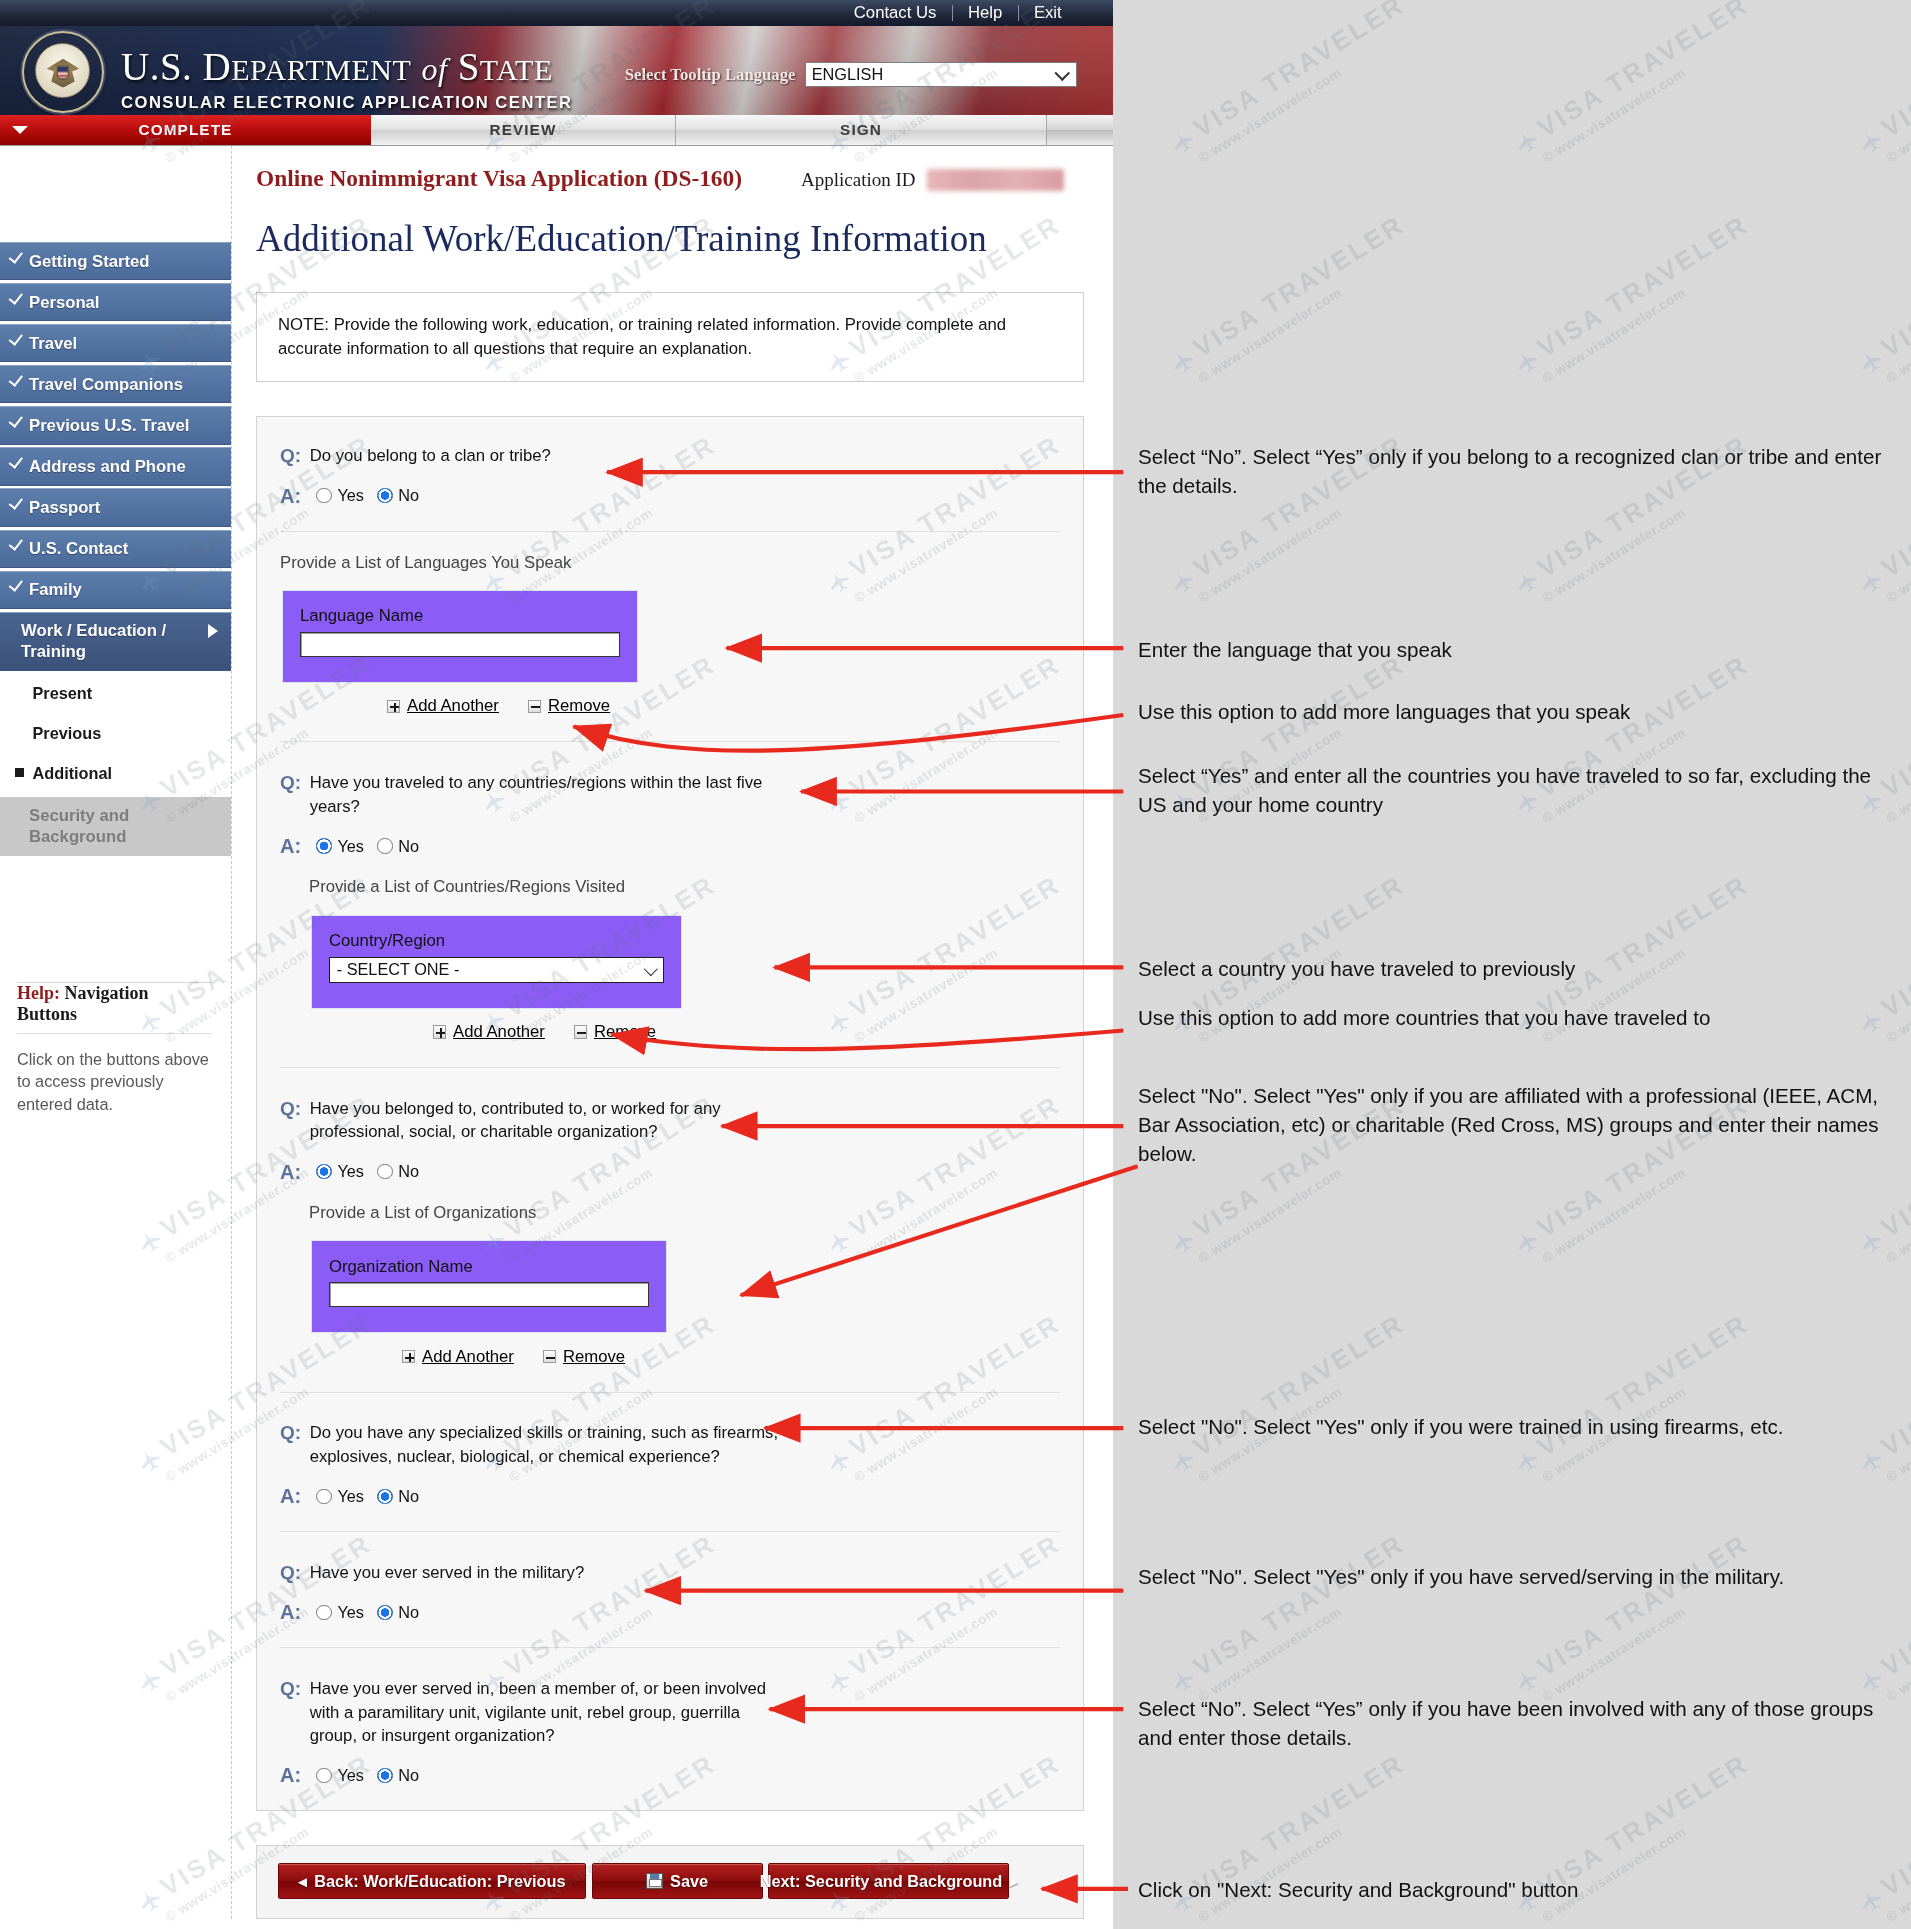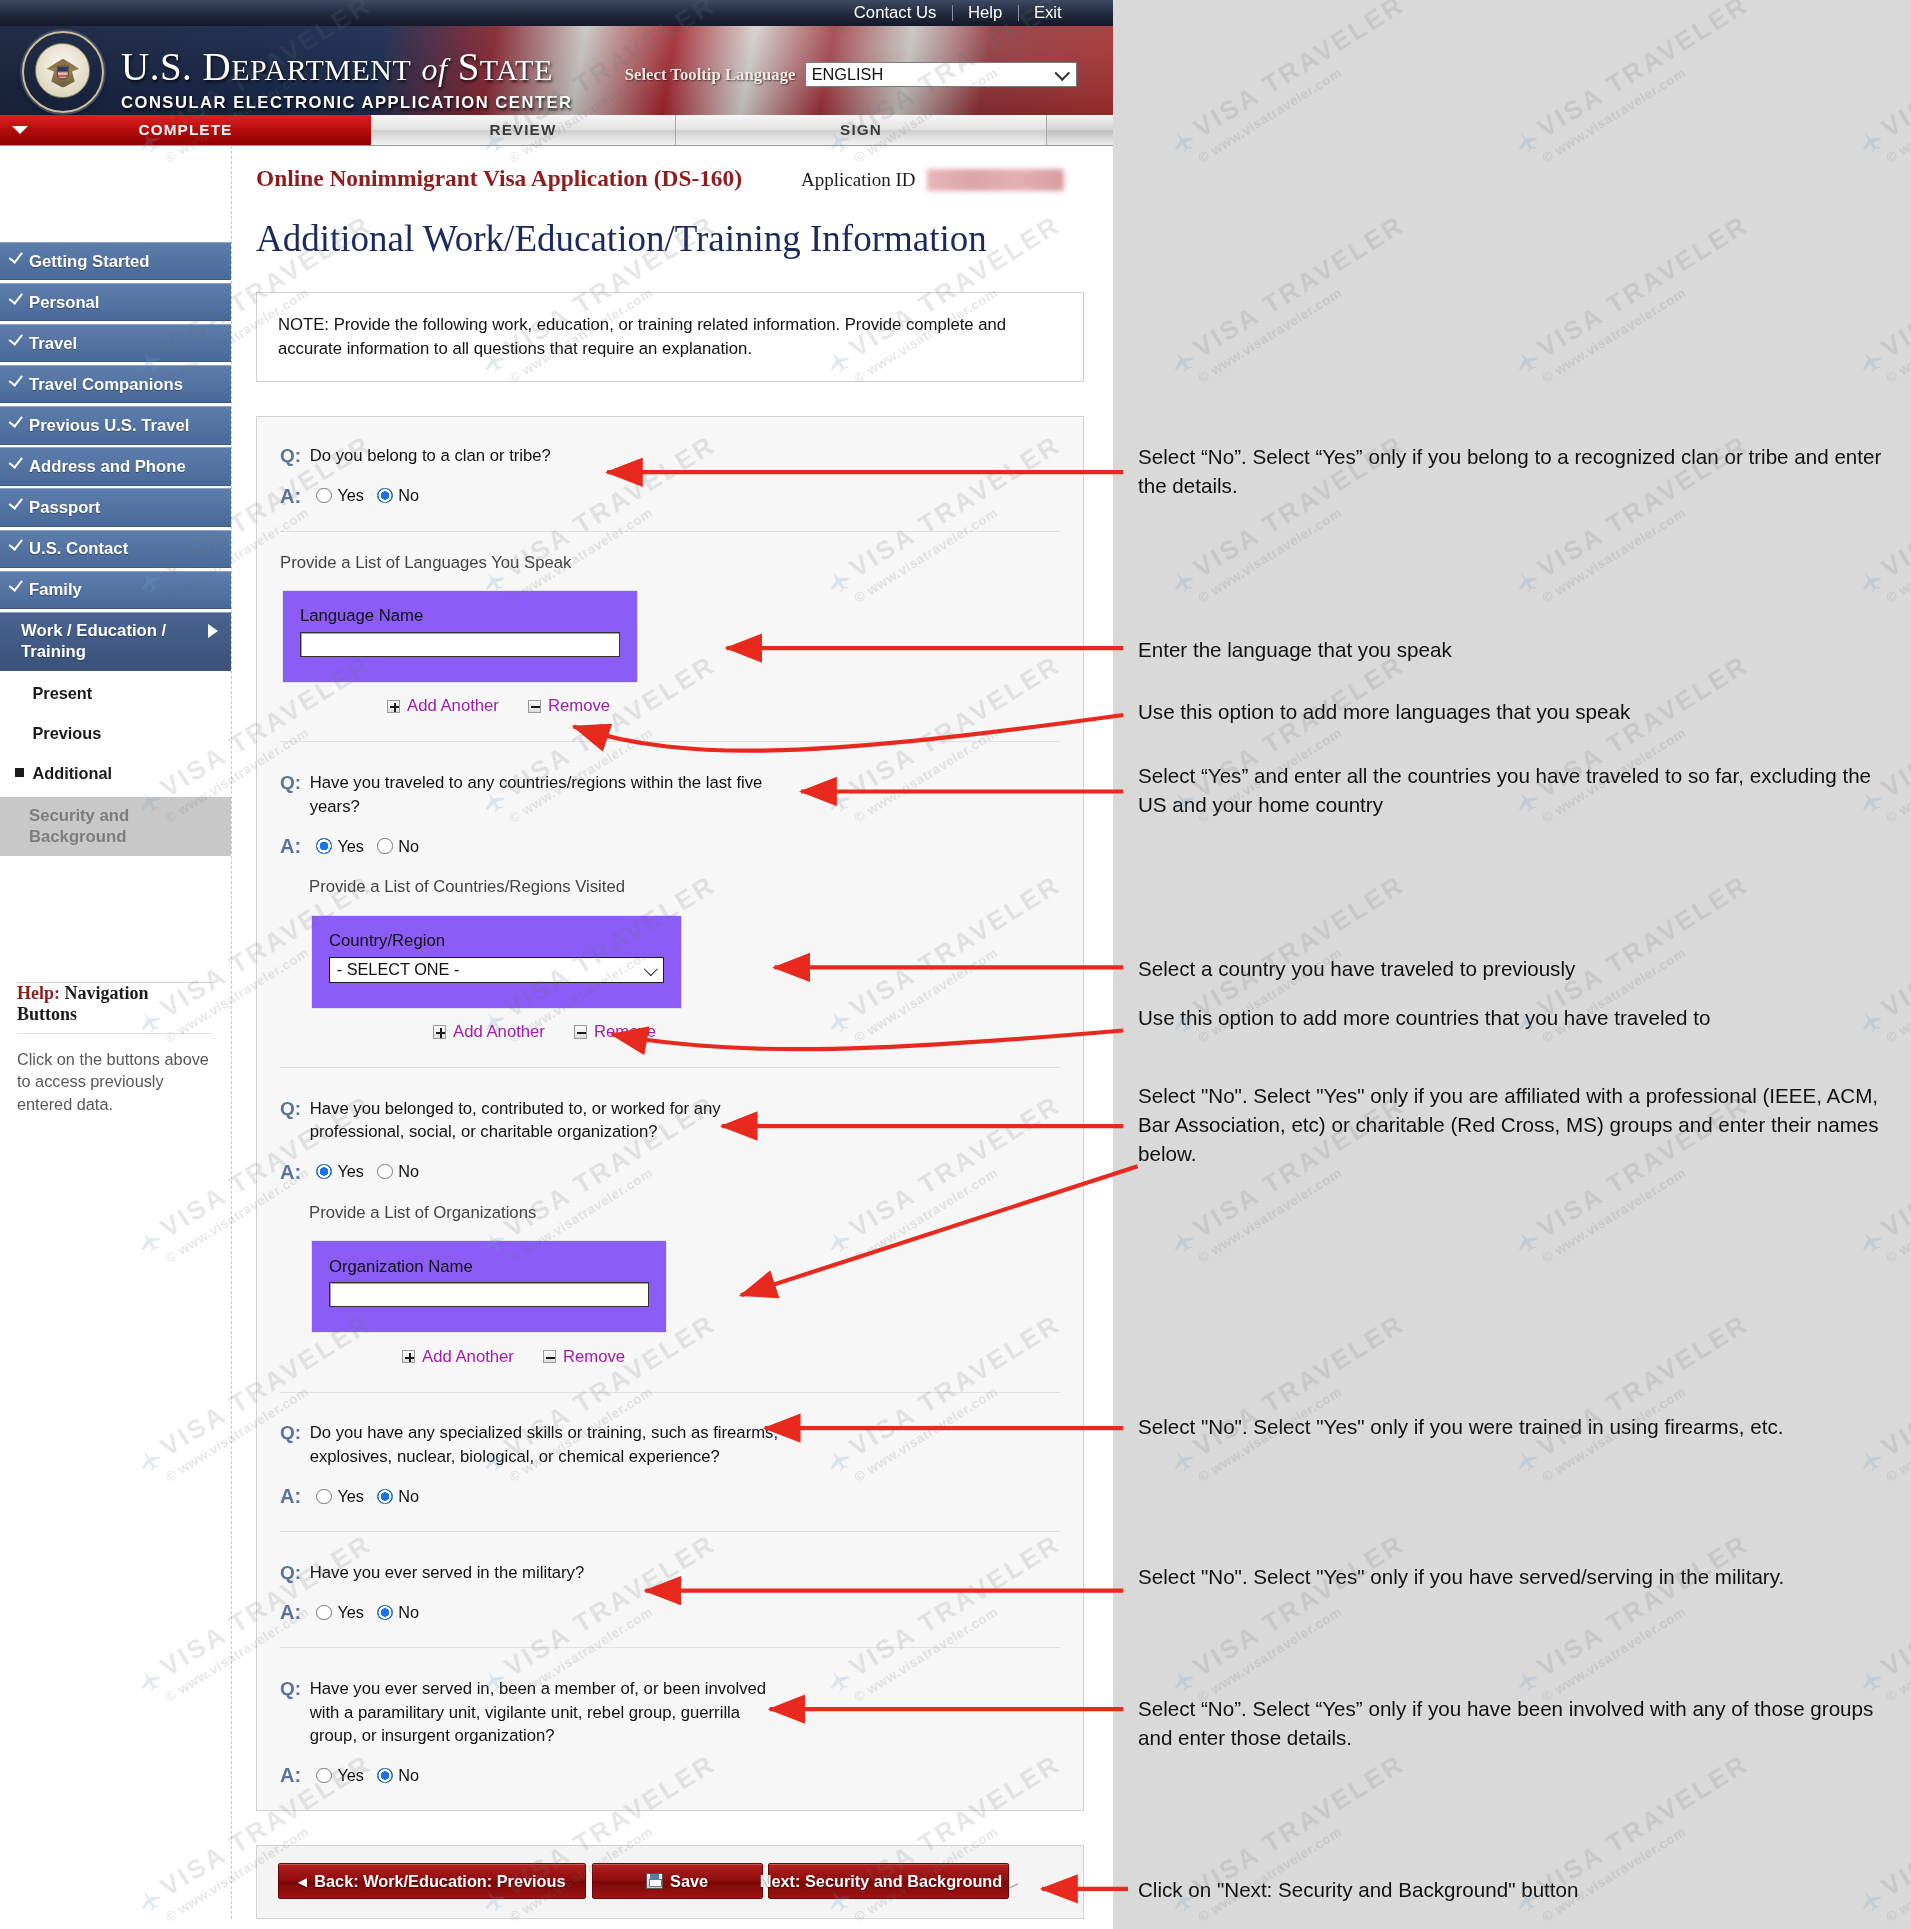--- a/index.html
+++ b/index.html
@@ -459,21 +459,22 @@
     flex: 0 0 auto;
   }
   .pm-box::before, .pm-box::after {
     content: "";
     position: absolute;
     background: #1a1a1a;
   }
   .pm-box::before { left: 1.9px; top: 5.7px; width: 9.6px; height: 1.9px; }
   .pm-box.plus::after { left: 5.7px; top: 1.9px; width: 1.9px; height: 9.6px; }
   .addrem-btn .lbl {
-    color: #a21caf;
+    color: #000000;
+    text-decoration: underline;
   }
   .divider {
     height: 1px;
     background: #e0e0e0;
     margin: 25px 0 3.8px 0;
   }
   .divider.wide { margin: 25px 0 25px 0; }
 
   #nav-buttons-bar {
     margin: 34px 0 0 0;

